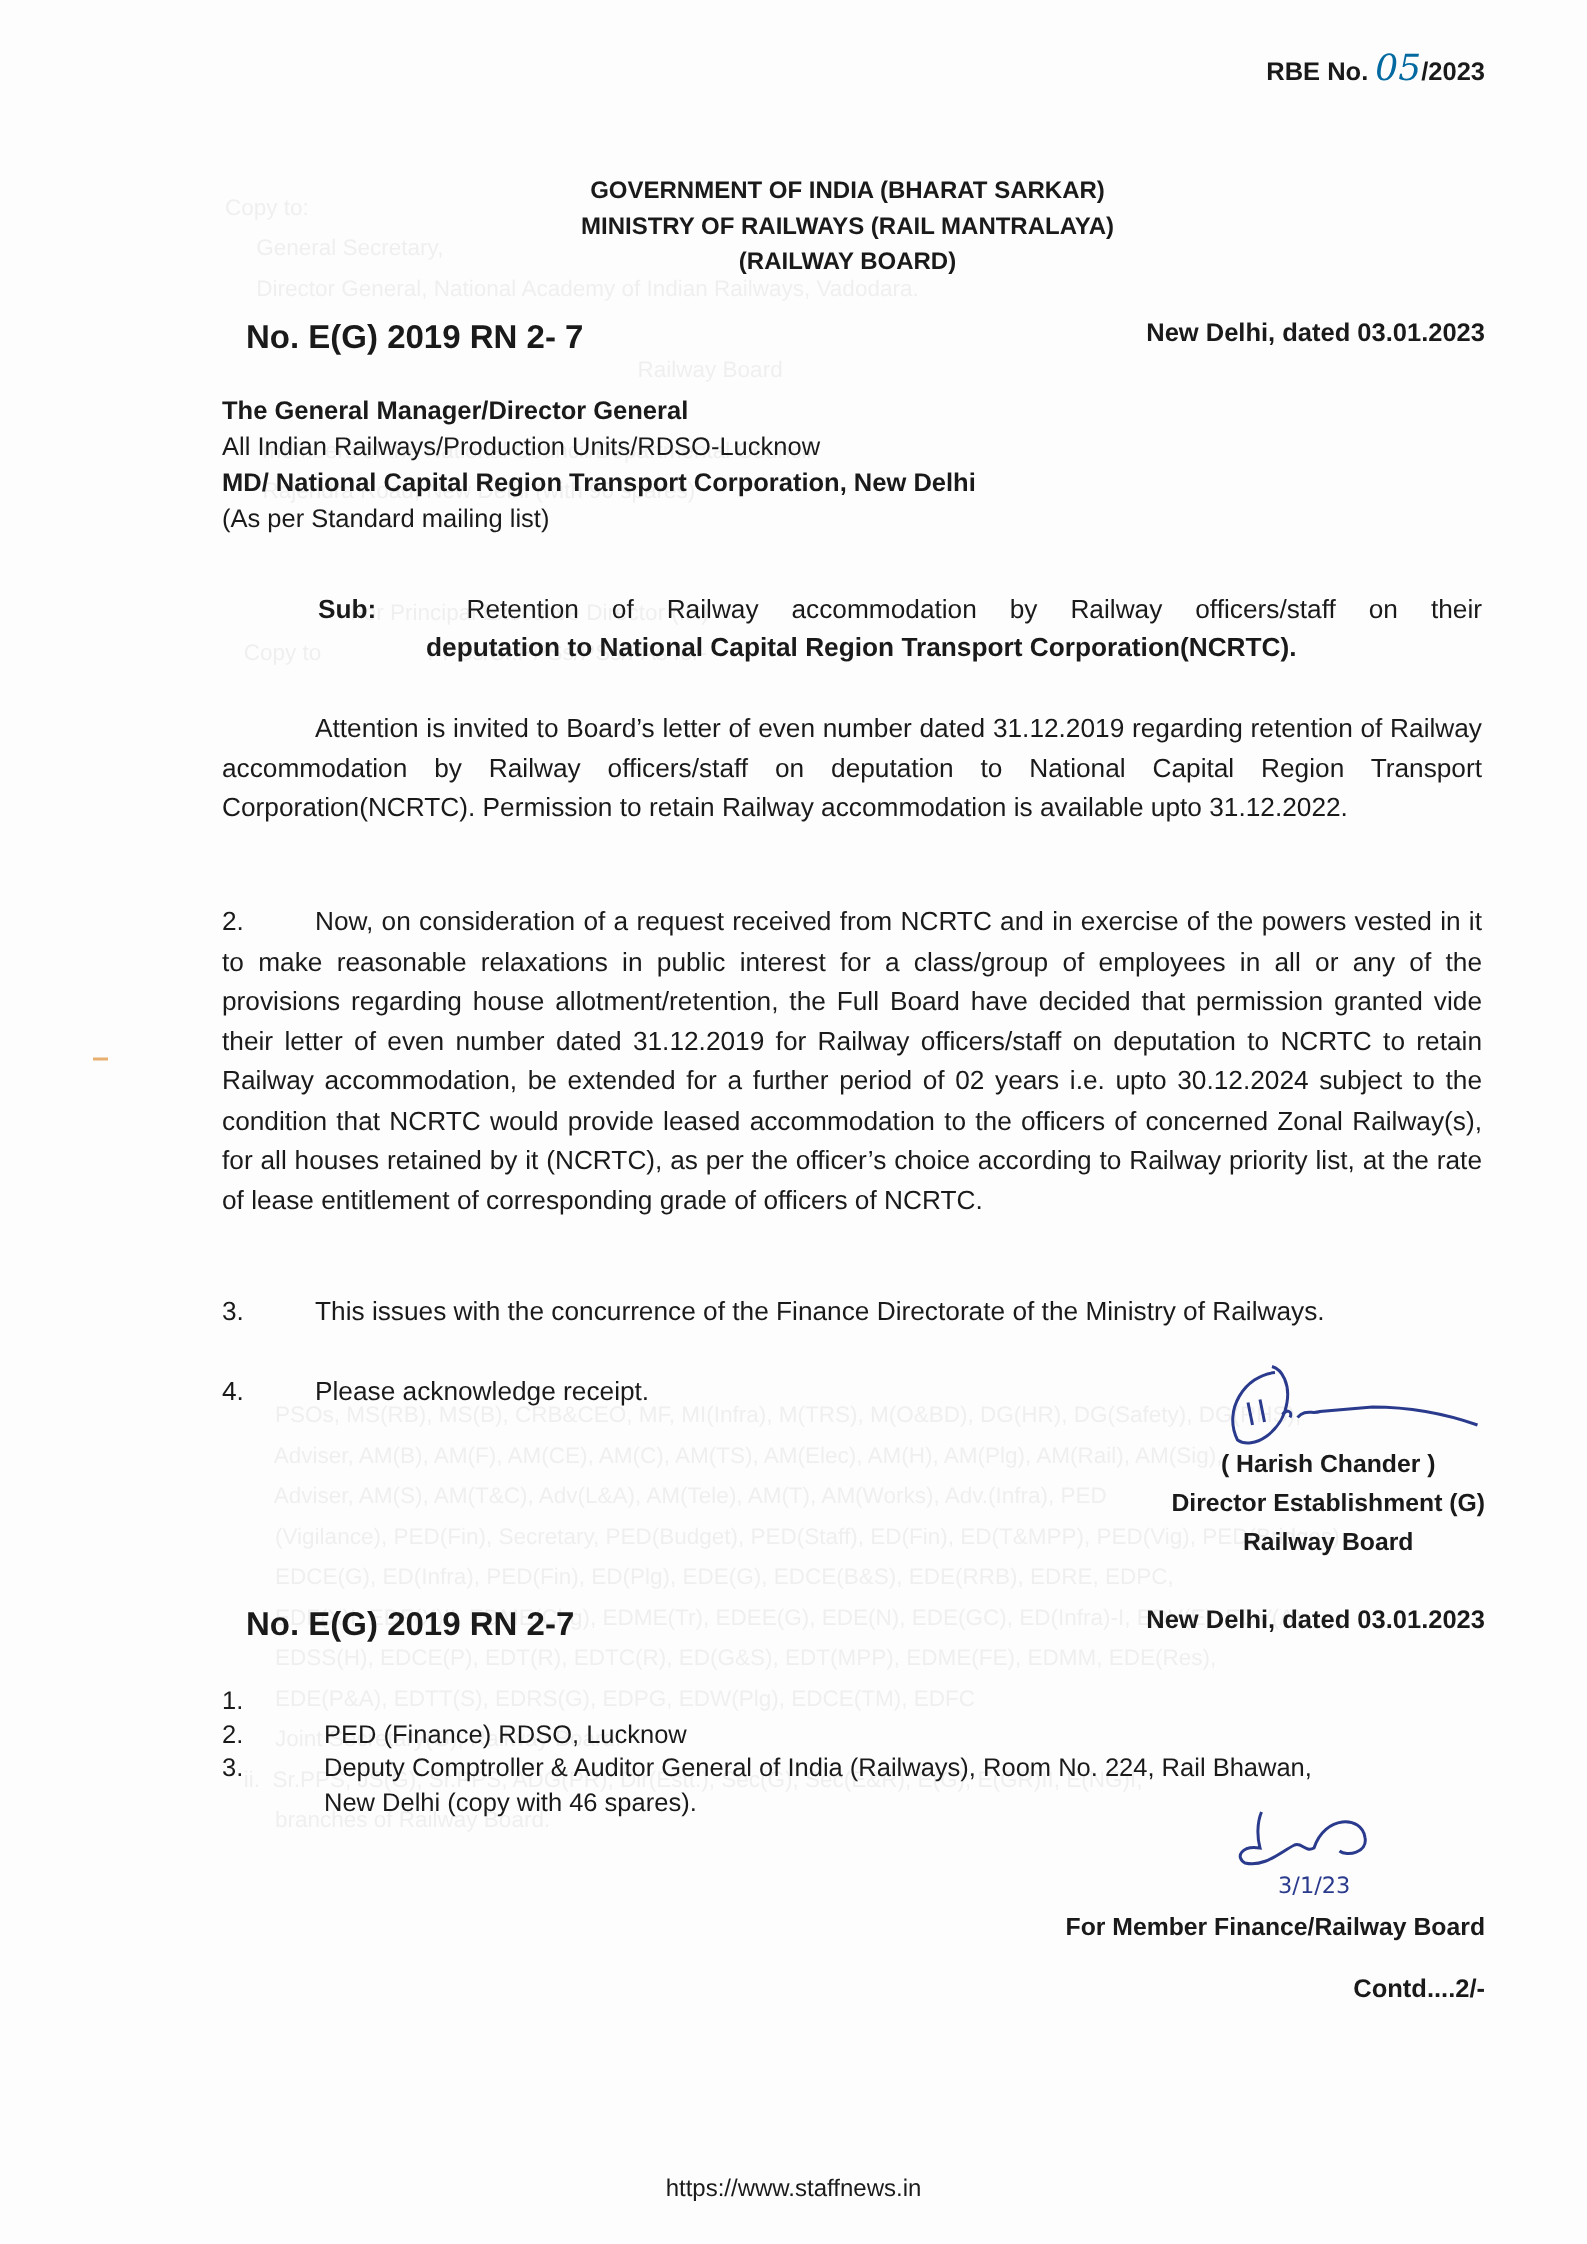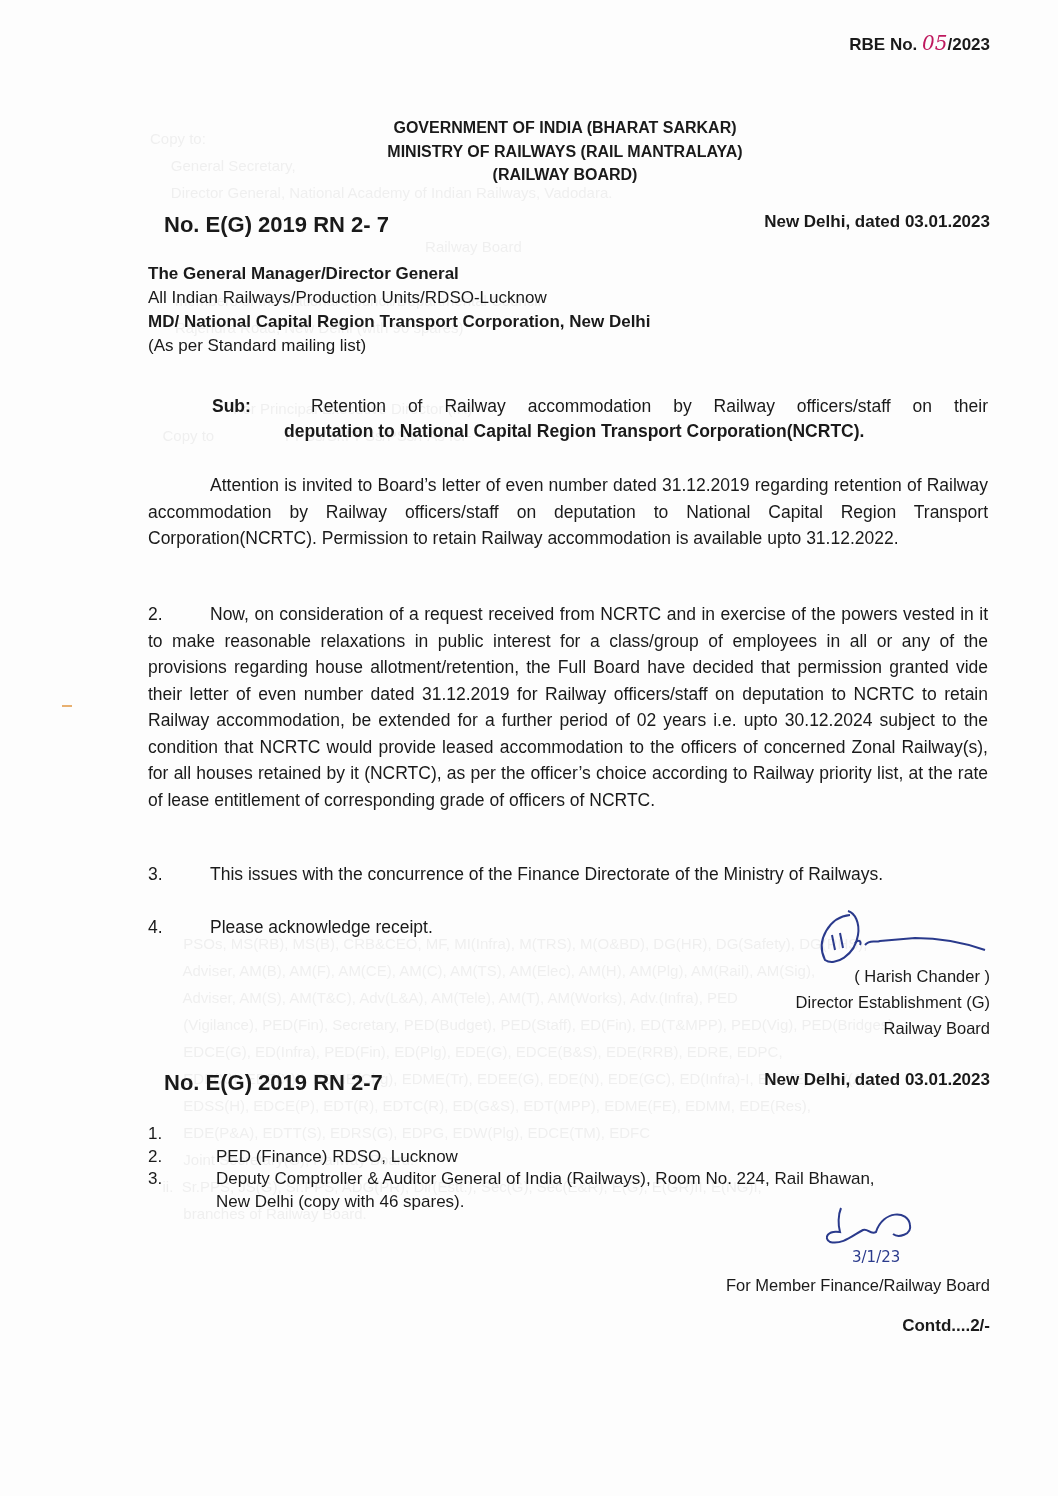--- a/index.html
+++ b/index.html
@@ -8,34 +8,34 @@
       font-family: "Liberation Sans", sans-serif; color: #1a1a1a;
     }
     .page { position: absolute; left: 0; top: 0; width: 1058px; height: 1496px; background: #fdfdfd; }
     .ghost {
       position: absolute; color: rgba(120,120,120,0.10); font-size: 15px; line-height: 27px;
       font-family: "Liberation Sans", sans-serif; white-space: pre; pointer-events: none;
     }
     .abs { position: absolute; }
     .b { font-weight: bold; }
     .rbe { right: 68px; top: 31px; font-size: 17px; font-weight: bold; }
-    .rbe .hand { color: #be185d; font-style: italic; font-family: "DejaVu Serif", serif; font-weight: normal; font-size: 20px; }
+    .rbe .hand { color: #0369a1; font-style: italic; font-family: "DejaVu Serif", serif; font-weight: normal; font-size: 24px; }
     .hdr { left: 0; width: 1130px; text-align: center; font-size: 16px; line-height: 24px; }
     .ref-left { left: 164px; font-size: 22px; font-weight: bold; }
     .ref-right { right: 68px; font-size: 17px; font-weight: bold; }
     .addr { left: 148px; top: 262px; font-size: 17px; line-height: 24px; }
     .sub { left: 212px; top: 394px; width: 776px; font-size: 17.5px; line-height: 25px; }
     .sub .lab { display: inline-block; width: 72px; font-weight: bold; }
     .sub .l1 { display: flex; justify-content: space-between; }
     .sub .l1 span { font-weight: normal; }
     .sub .l2 { padding-left: 72px; font-weight: bold; }
     .para { left: 148px; width: 840px; font-size: 17.5px; line-height: 26.5px; text-align: justify; }
     .para .indent { display: inline-block; width: 62px; }
     .num { display: inline-block; width: 62px; }
-    .sig { right: 68px; text-align: right; font-size: 16.5px; line-height: 26px; font-weight: normal; }
+    .sig { right: 68px; text-align: center; font-size: 16.5px; line-height: 26px; font-weight: bold; }
     .list { left: 148px; width: 850px; font-size: 17px; line-height: 22.5px; }
     .list .row { display: flex; }
     .list .row .n { width: 68px; flex: none; }
     .contd { right: 68px; top: 1316px; font-size: 17px; font-weight: bold; text-align: right; }
     .footer { left: 0; width: 1058px; top: 1451px; text-align: center; font-size: 16px; font-family: "Liberation Sans", sans-serif; }
     svg.sign { position: absolute; }
   </style>
 </head>
 <body>
 
@@ -155,13 +155,14 @@
     <path d="M33 8 C30 15, 30 25, 32 32 C20 30, 15 38, 22 42 C35 45, 45 35, 55 30 C60 28, 62 35, 68 32 C75 10, 100 10, 102 25 C104 35, 90 38, 85 34" fill="none" stroke="#2a3a8c" stroke-width="2"></path>
     <text x="44" y="62" font-family="DejaVu Sans, sans-serif" font-size="15" fill="#2a3a8c">3/1/23</text>
   </svg>
 
   <div class="abs sig" style="top:1272px;">For Member Finance/Railway Board</div>
 
   <div class="abs contd">Contd....2/-</div>
 
   <div class="abs" style="left:62px; top:705px; width:10px; height:2px; background:#e8b070;"></div>
 
+  <div class="abs footer">https://www.staffnews.in</div>
 </div>
 
 </body></html>

